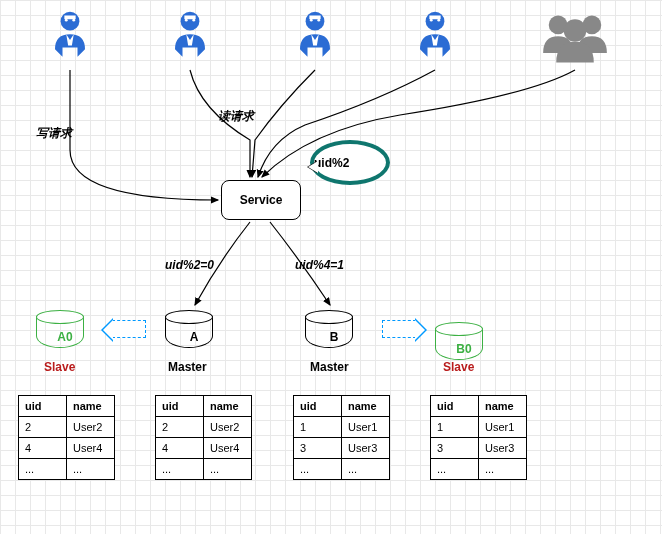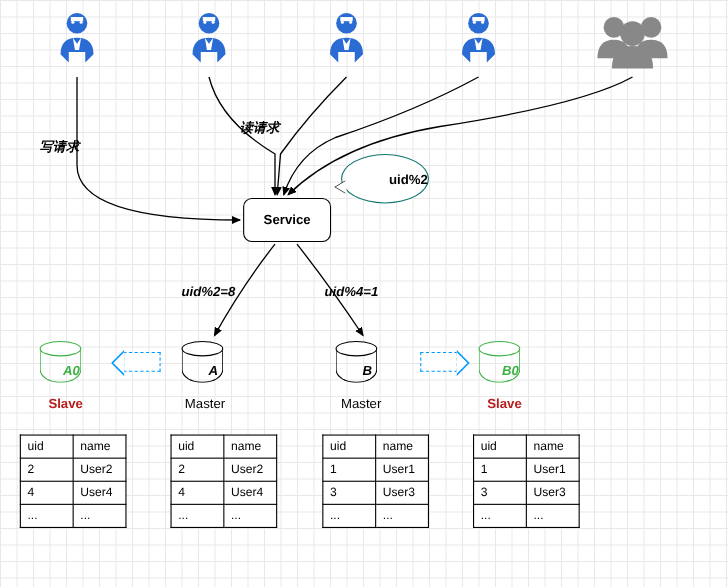--- a/index.html
+++ b/index.html
@@ -27,38 +27,38 @@
     border: 1px solid #000;
     border-radius: 8px;
     display: flex; align-items: center; justify-content: center;
     background: #fff;
     text-align: right;
   }
   .bubble {
     position: absolute;
     left: 310px; top: 140px;
     width: 80px; height: 45px;
-    border: 1px solid #0f766e;
+    border: 4px solid #0f766e;
     border-radius: 50%;
     background: #fff;
-    display: flex; align-items: center; justify-content: flex-end;
+    display: flex; align-items: center; justify-content: flex-start;
   }
   .bubble::after {
     content: '';
     position: absolute;
     left: -6px; bottom: 8px;
     width: 0; height: 0;
     border-top: 6px solid transparent;
     border-bottom: 6px solid transparent;
     border-right: 10px solid #fff;
     filter: drop-shadow(-1px 0 0 #000);
   }
   .cyl {
     position: absolute;
-    width: 38px; height: 38px; font-style: italic;
+    width: 48px; height: 38px;
   }
   .cyl .body {
     position: absolute;
     left: 0; top: 6px; width: 100%; height: 32px;
     border-left: 1.5px solid;
     border-right: 1.5px solid;
     border-bottom-left-radius: 50% 12px;
     border-bottom-right-radius: 50% 12px;
     border-bottom: 1.5px solid;
   }
@@ -71,21 +71,21 @@
   }
   .cyl.green .body, .cyl.green .top { border-color: #3cb043; }
   .cyl.black .body, .cyl.black .top { border-color: #000; }
   .cyl-label {
     position: absolute;
     width: 58px; text-align: center;
     top: 20px;
     font-weight: bold;
   }
   .slave-label { color: #b91c1c; font-weight: bold; position: absolute; }
-  .master-label { font-weight: normal; position: absolute; }
+  .master-label { font-weight: bold; position: absolute; }
   .repl-arrow {
     position: absolute;
     width: 34px; height: 18px;
     border: 1.5px dashed #0099ff;
     display: flex; align-items: center; justify-content: center;
     background: #fff;
   }
   .repl-arrow.left::before {
     content: '';
     position: absolute; left: -10px; top: -1.5px;
@@ -126,21 +126,21 @@
     background: #fff;
     font-size: 11px;
   }
   table.data th, table.data td {
     border: 1px solid #000;
     padding: 4px 6px;
     text-align: left;
     width: 48px;
     height: 18px;
   }
-  table.data th { font-weight: normal; background: #fff; margin-top: 39px; }
+  table.data th { font-weight: bold; background: #fff; margin-top: 39px; }
   .user-icon { position: absolute; width: 60px; height: 60px; }
   .group-icon { position: absolute; width: 90px; height: 60px; }
 </style>
 </head>
 <body>
 
 <svg class="user-icon" style="left:40px;top:8px" viewBox="0 0 64 64">
   <circle cx="32" cy="14" r="10" fill="#2b6cd4"></circle>
   <rect x="26" y="8" width="12" height="4" fill="#fff"></rect>
   <circle cx="28" cy="13" r="1.5" fill="#fff"></circle>
@@ -207,39 +207,39 @@
 <div class="label bold" style="left:218px;top:108px">读请求</div>
 
 <div class="bubble">
   <span class="bold">uid%2</span>
 </div>
 
 <div class="service-box">
   <span class="bold">Service</span>
 </div>
 
-<div class="label bold" style="left:165px;top:258px">uid%2=8</div>
+<div class="label bold" style="left:165px;top:258px">uid%2=0</div>
 <div class="label bold" style="left:295px;top:258px">uid%4=1</div>
 
 <div class="cyl green" style="left:36px;top:310px">
   <div class="body"></div>
     <div class="top"></div>
   <div class="cyl-label" style="color:#3cb043">A0</div>
 </div>
 <div class="cyl black" style="left:165px;top:310px">
   <div class="body"></div>
     <div class="top"></div>
   <div class="cyl-label">A</div>
 </div>
 <div class="cyl black" style="left:305px;top:310px">
   <div class="body"></div>
     <div class="top"></div>
   <div class="cyl-label">B</div>
 </div>
-<div class="cyl green" style="left:435px;top:310px">
+<div class="cyl green" style="left:435px;top:322px">
   <div class="body"></div>
     <div class="top"></div>
   <div class="cyl-label" style="color:#3cb043">B0</div>
 </div>
 
 <div class="repl-arrow left" style="left:112px;top:320px"></div>
 <div class="repl-arrow right" style="left:382px;top:320px"></div>
 
 <div class="slave-label" style="left:44px;top:360px">Slave</div>
 <div class="master-label" style="left:168px;top:360px">Master</div>

